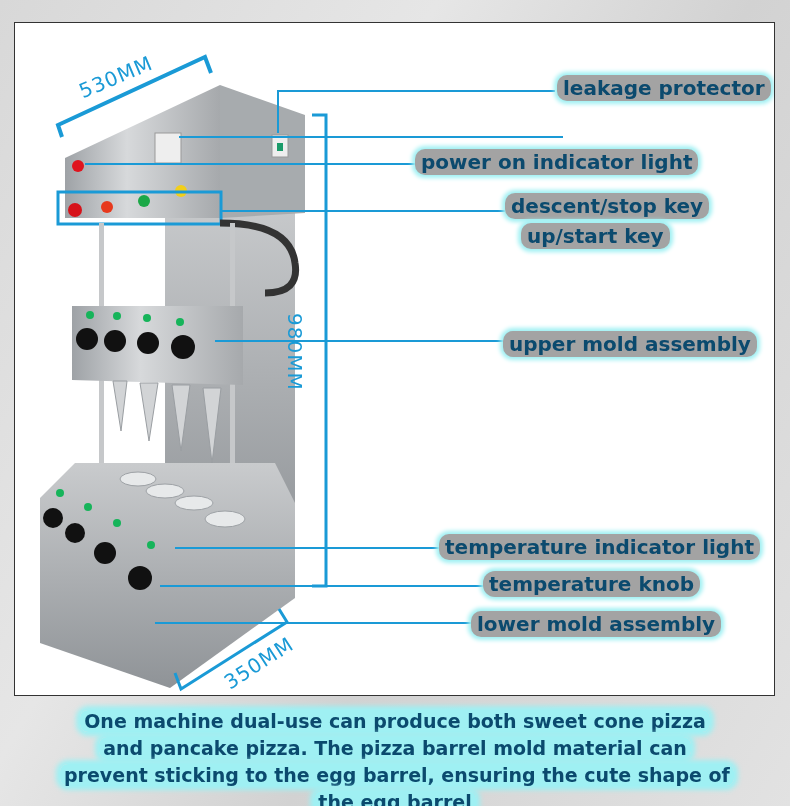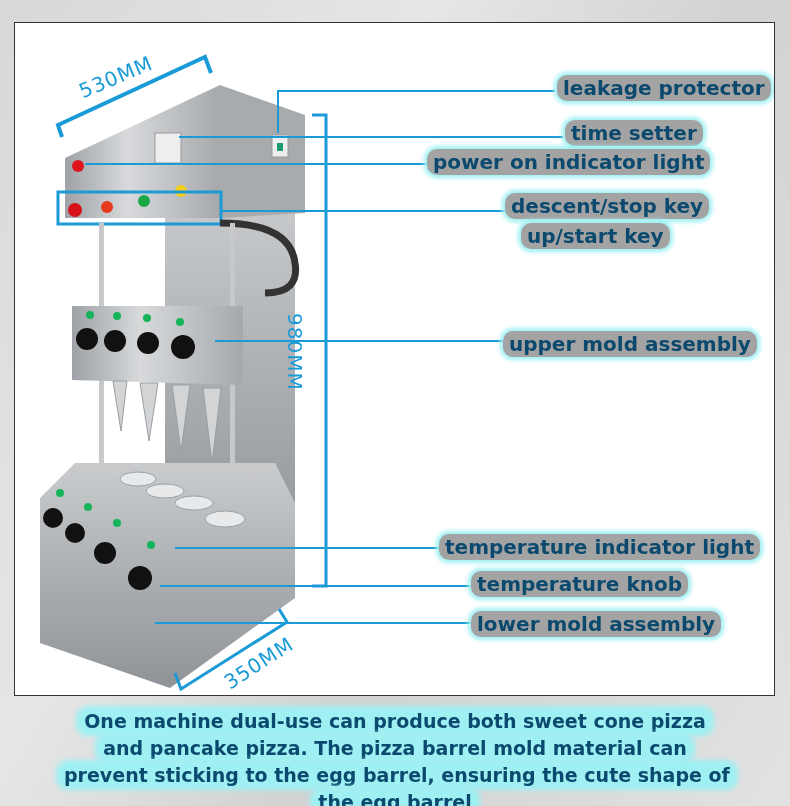--- a/index.html
+++ b/index.html
@@ -125,25 +125,24 @@
       <line x1="145" y1="563" x2="468" y2="563"></line>
       <line x1="140" y1="600" x2="458" y2="600"></line>
     </g>
   </svg>
 
   <div class="dim" style="left:62px; top:42px; transform:rotate(-23deg);">530MM</div>
   <div class="dim" style="left:292px; top:290px; transform:rotate(90deg); transform-origin:left top;">980MM</div>
   <div class="dim" style="left:205px; top:628px; transform:rotate(-33deg);">350MM</div>
 
   <div class="callout" style="left:542px; top:52px;">leakage protector</div>
-  <div class="callout" style="left:550px; top:97px;">time setter</div>
-  <div class="callout" style="left:412px; top:126px;">power on indicator light</div>
+  <div class="callout" style="left:400px; top:126px;">power on indicator light</div>
   <div class="callout" style="left:490px; top:170px;text-align:center;">descent/stop key</div>
   <div class="callout" style="left:506px; top:200px;">up/start key</div>
   <div class="callout" style="left:488px; top:308px;">upper mold assembly</div>
   <div class="callout" style="left:424px; top:511px;text-align:right;">temperature indicator light</div>
-  <div class="callout" style="left:456px; top:548px;">temperature knob</div>
+  <div class="callout" style="left:468px; top:548px;border-radius:12px;">temperature knob</div>
   <div class="callout" style="left:456px; top:588px;">lower mold assembly</div>
 </div>
 
 <div class="caption">
   <span>One machine dual-use can produce both sweet cone pizza and pancake pizza. The pizza barrel mold material can prevent sticking to the egg barrel, ensuring the cute shape of the egg barrel</span>
 </div>
 
 </body></html>

